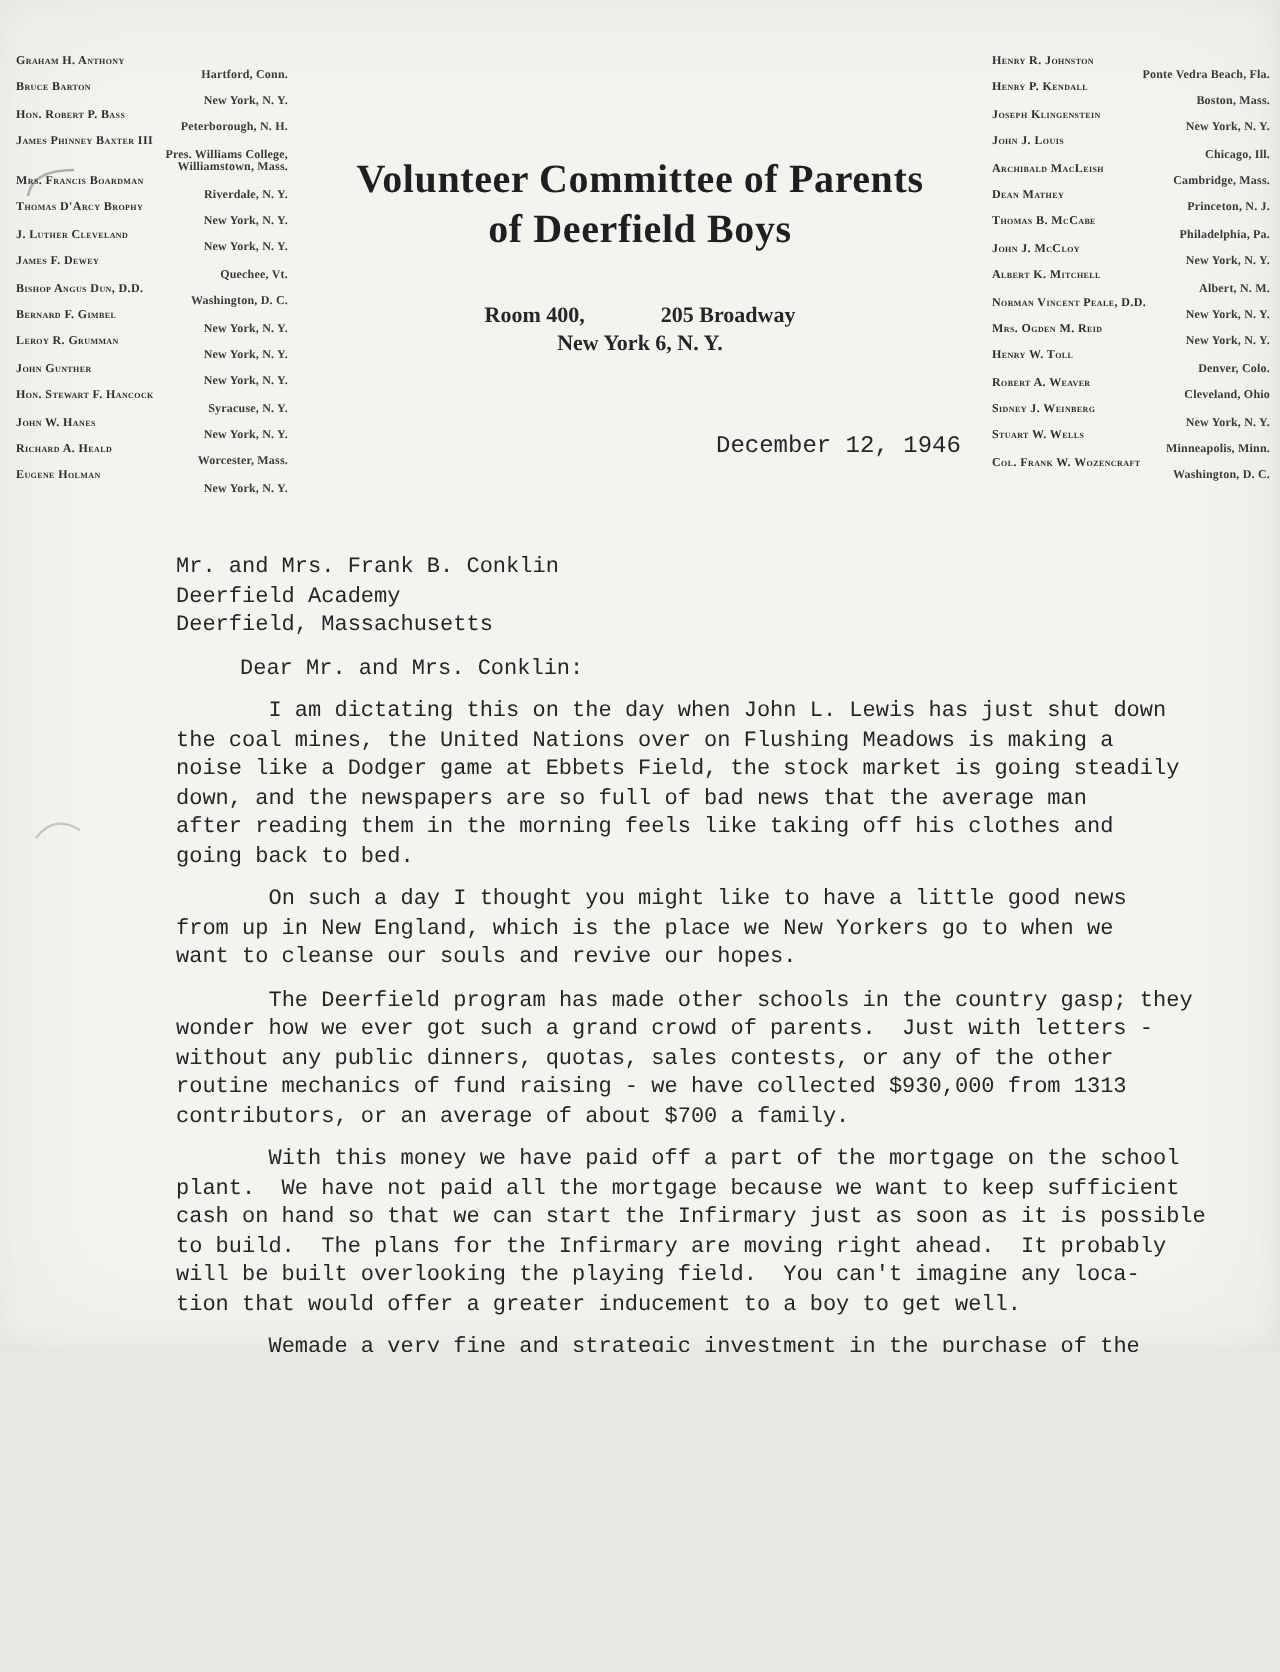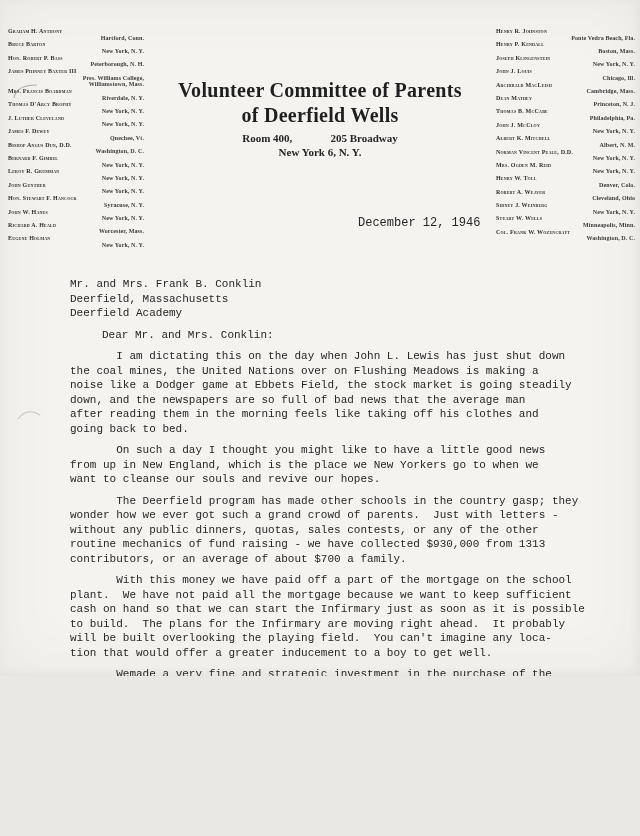--- a/index.html
+++ b/index.html
@@ -23,26 +23,26 @@
   }
   .m-city{
     font-size:6px;line-height:6.5px;font-weight:bold;
     color:#3a3a3a;text-align:right;padding-right:2px;
     white-space:pre-line;letter-spacing:0.1px;
   }
   
   .lh-center{position:absolute;left:150px;top:78px;width:340px;text-align:center;
     font-family:"Liberation Serif", serif;color:#1f1f1f;}
   .lh-title{font-size:20px;line-height:25px;font-weight:bold;letter-spacing:0.3px;}
-  .lh-addr{margin-top:4px;font-size:11px;line-height:13.5px;font-weight:bold;color:#262626;text-align:center;}
+  .lh-addr{margin-top:24px;font-size:11px;line-height:13.5px;font-weight:bold;color:#262626;text-align:center;}
   .lh-addr-row{display:flex;justify-content:center;gap:38px;}
   
   .tw{font-family:"Liberation Mono", monospace;font-weight:normal;color:#262626;}
   .date-line{position:absolute;left:358px;top:216px;font-size:12px;line-height:15px;}
-  .letter-body{position:absolute;left:70px;top:277px;width:526px;
+  .letter-body{position:absolute;left:88px;top:277px;width:526px;
     font-size:11px;line-height:14.5px;letter-spacing:0;}
   .r-line{white-space:pre;}
   .salutation{margin-top:7px;white-space:pre;margin-left:32px;}
   .para{margin:7px 0 0 0;white-space:pre-wrap;}
   
   .pen-marks{position:absolute;left:0;top:0;pointer-events:none;}
 </style>
 </head>
 <body>
 
@@ -217,40 +217,40 @@
 
       <div class="member">
         <div class="m-name">Col. Frank W. Wozencraft</div>
         <div class="m-city">Washington, D. C.</div>
       </div>
 
   </div>
 
   <div class="lh-center">
     <div class="lh-title">Volunteer Committee of Parents</div>
-    <div class="lh-title">of Deerfield Wells</div>
+    <div class="lh-title">of Deerfield Boys</div>
     <div class="lh-addr">
       <div class="lh-addr-row">
         <span>Room 400,</span>
         <span>205 Broadway</span>
       </div>
       <div>New York 6, N. Y.</div>
     </div>
   </div>
 
   <div class="tw date-line">December 12, 1946</div>
 
   <div class="tw letter-body">
     <div class="recipient">
 
         <div class="r-line">Mr. and Mrs. Frank B. Conklin</div>
 
+        <div class="r-line">Deerfield Academy</div>
+
         <div class="r-line">Deerfield, Massachusetts</div>
-
-        <div class="r-line">Deerfield Academy</div>
 
     </div>
     <div class="salutation">Dear Mr. and Mrs. Conklin:</div>
 
       <p class="para">       I am dictating this on the day when John L. Lewis has just shut down
 the coal mines, the United Nations over on Flushing Meadows is making a
 noise like a Dodger game at Ebbets Field, the stock market is going steadily
 down, and the newspapers are so full of bad news that the average man
 after reading them in the morning feels like taking off his clothes and
 going back to bed.</p>

